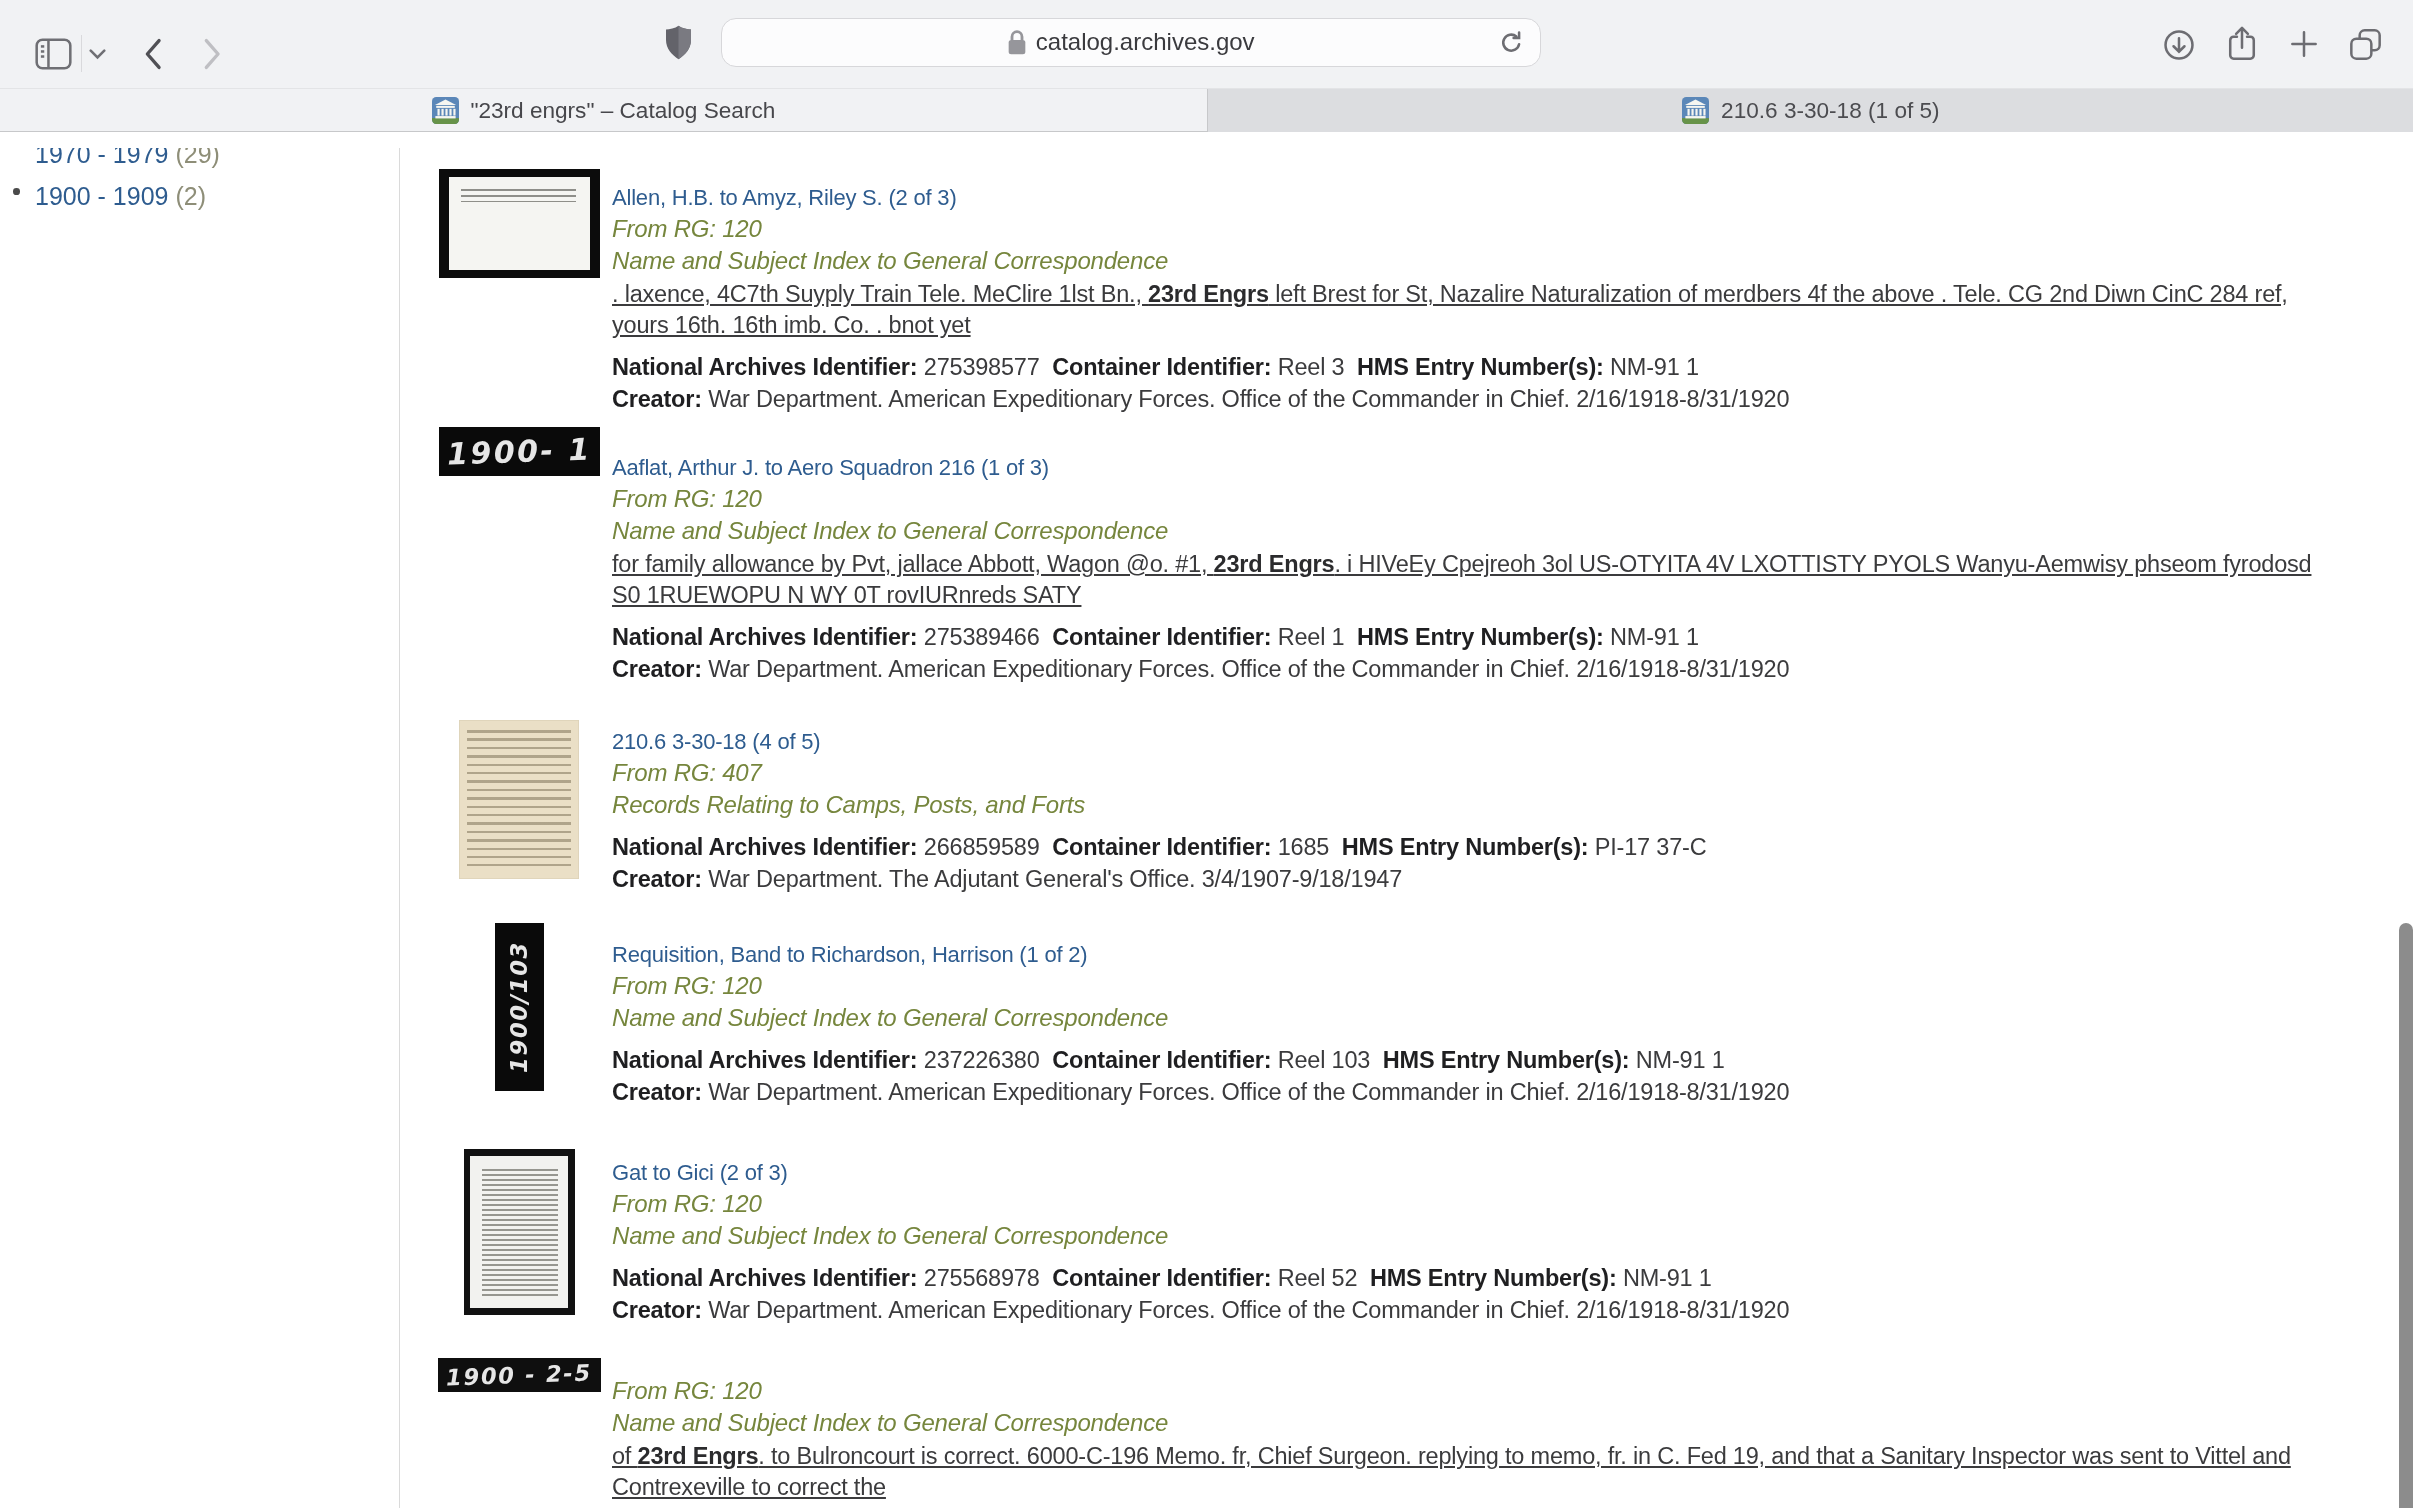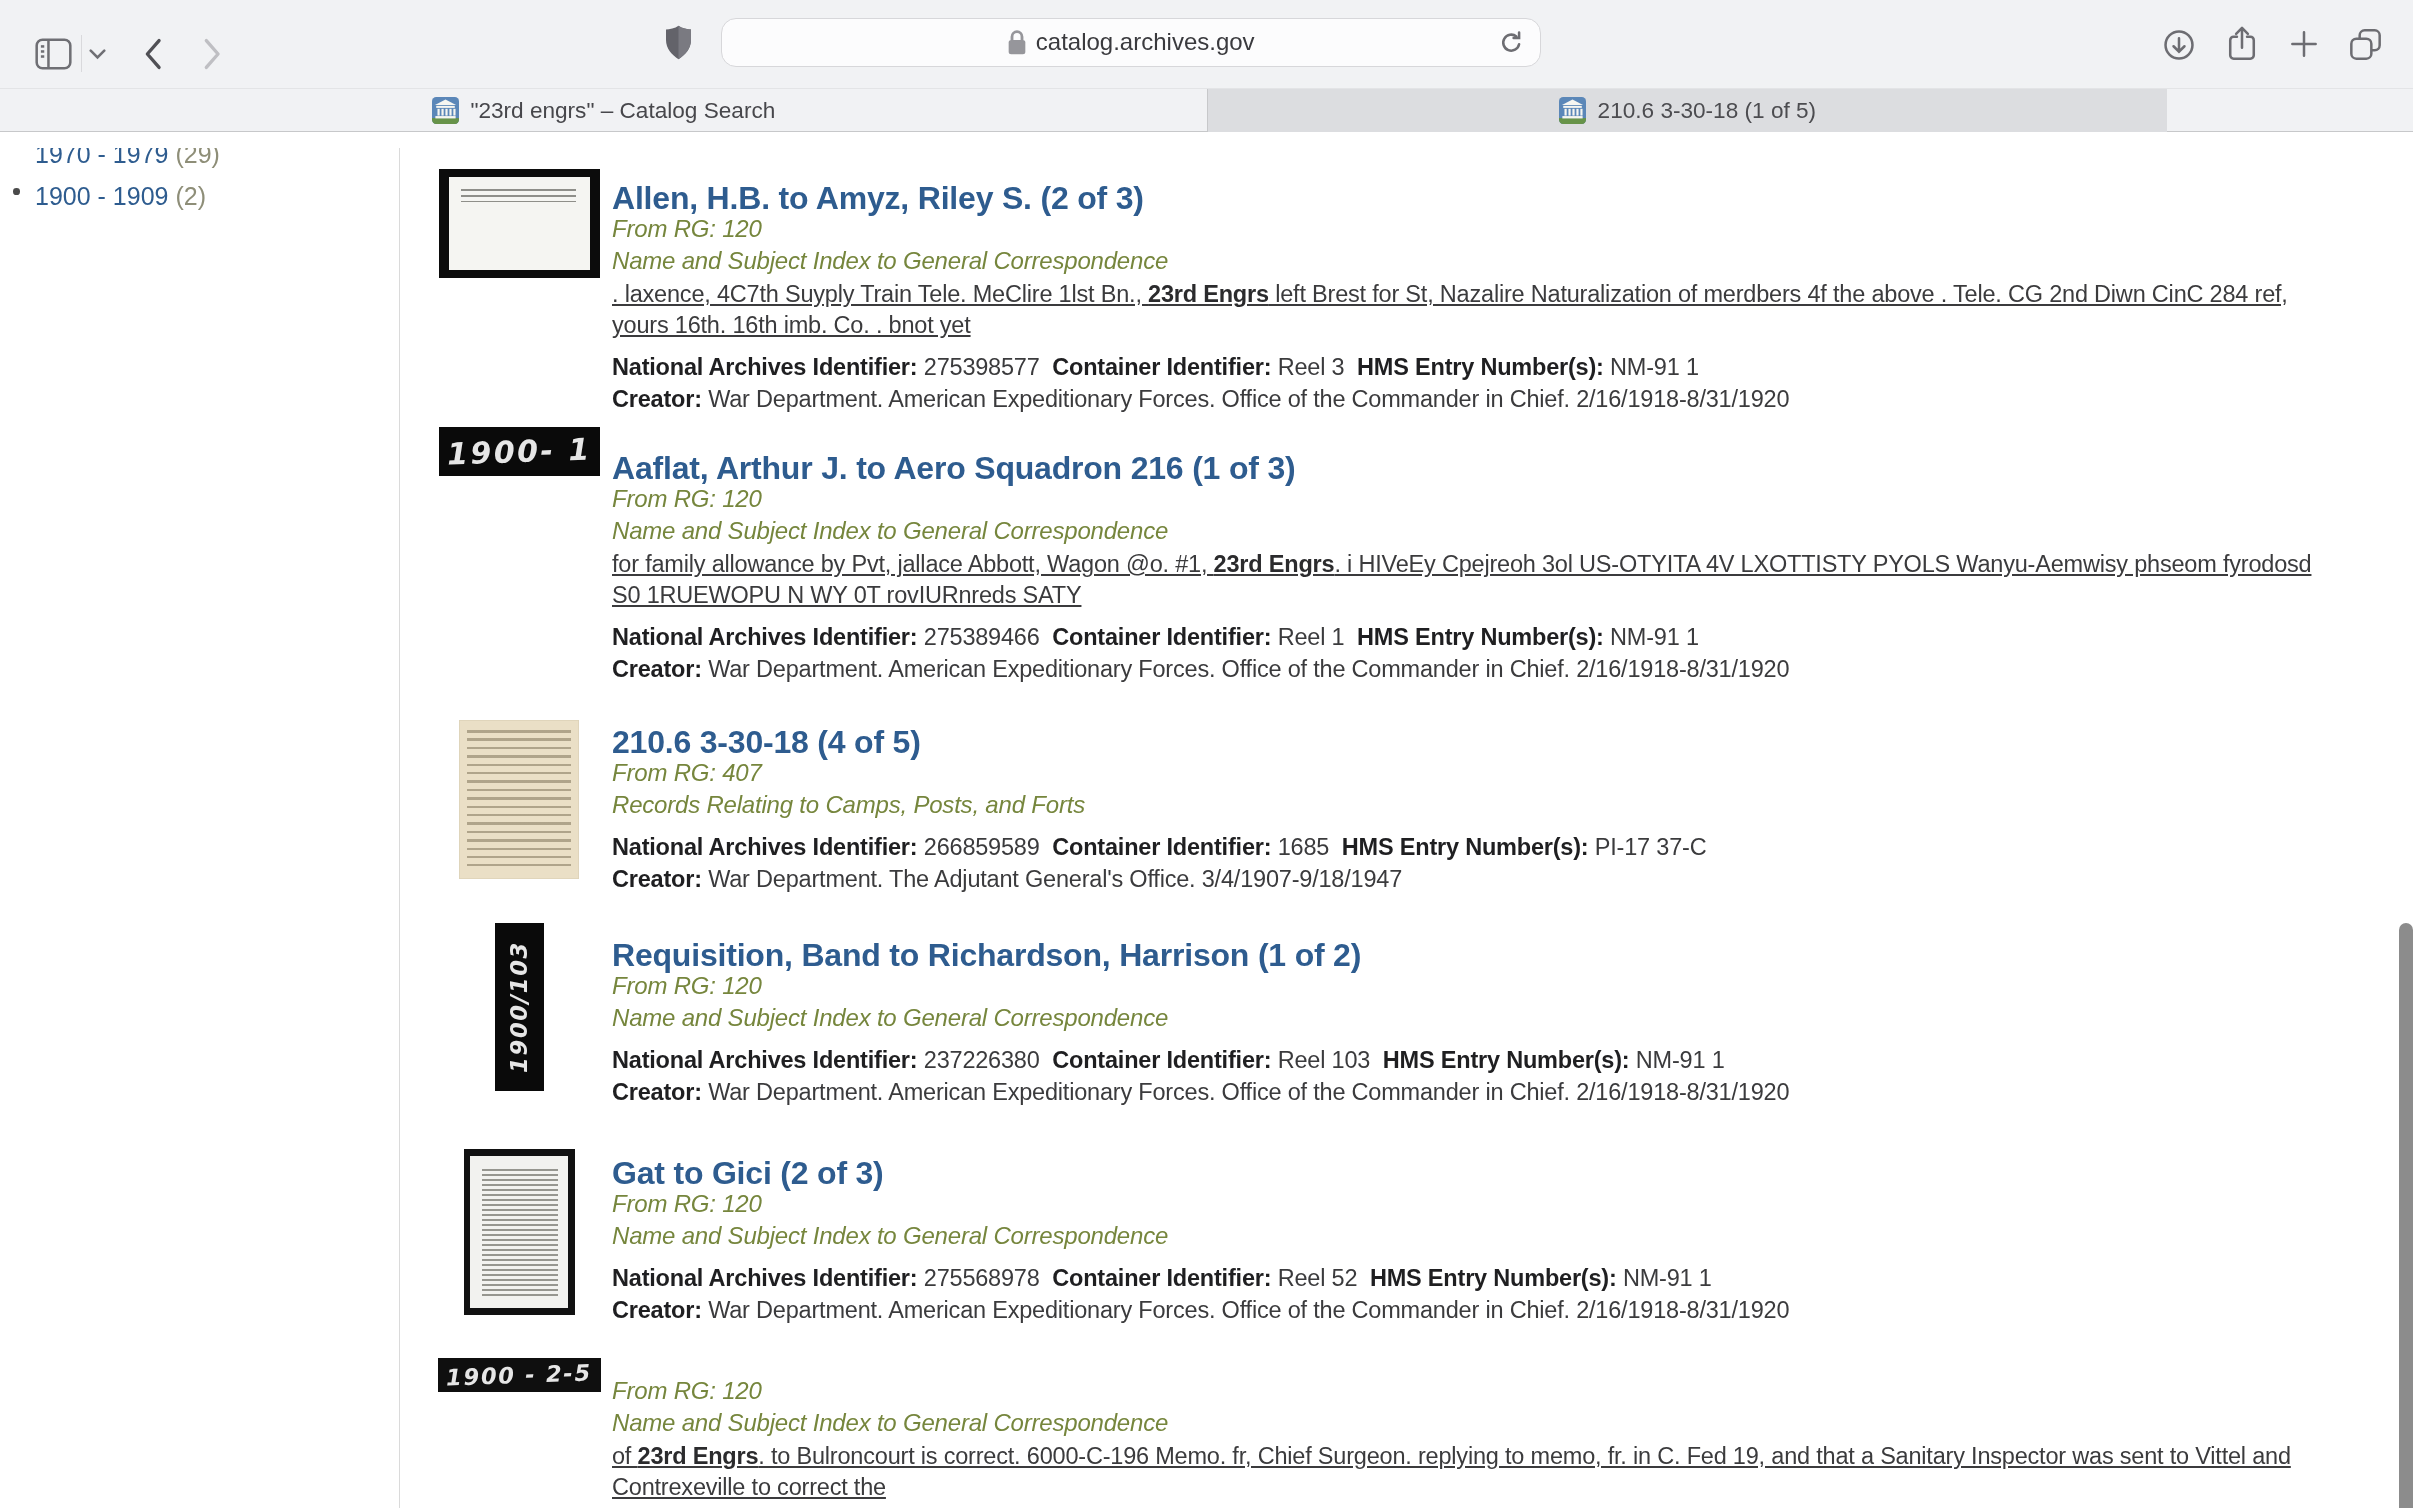--- a/index.html
+++ b/index.html
@@ -8,21 +8,21 @@
     font-family:"Liberation Sans","DejaVu Sans",sans-serif;
     -webkit-font-smoothing:antialiased;
   }
   
   .toolbar{position:absolute;left:0;top:0;width:2413px;height:88px;background:#f1f2f4;}
   .tabbar{position:absolute;left:0;top:88px;width:2413px;height:44px;background:#f1f2f4;
           border-top:0.8px solid #e3e4e6;border-bottom:0.8px solid #c7c8ca;box-sizing:border-box;}
   .tab{position:absolute;top:0;height:43px;display:flex;align-items:center;justify-content:center;gap:11.7px;
        font-size:22.6px;color:#47474b;}
   .tab.t1{left:0;width:1207px;}
-  .tab.t2{left:1207px;width:960px;background:#dcdde0;border-left:0.8px solid #c7c8ca;box-sizing:border-box;color:#4c4c50;}
+  .tab.t2{left:1207px;width:1207px;background:#dcdde0;border-left:0.8px solid #c7c8ca;box-sizing:border-box;color:#4c4c50;}
   .favicon{width:27px;height:27px;border-radius:4.2px;overflow:hidden;flex:none;}
   .icon{position:absolute;}
   .urlfield{position:absolute;left:721px;top:17.6px;width:820px;height:49px;background:#fcfcfd;
             border:1.3px solid #d7d7da;border-radius:15px;box-sizing:border-box;
             display:flex;align-items:center;justify-content:center;gap:8.4px;}
   .urltext{font-size:24px;color:#3a3a3e;}
   .vdiv{position:absolute;left:81px;top:35px;width:0.8px;height:37px;background:#d9d9dc;}
   
   .content{position:absolute;left:0;top:148px;width:2413px;height:1376px;background:#fff;overflow:hidden;}
   .side-divider{position:absolute;left:399px;top:0;bottom:0;width:0.8px;background:#dadada;}
@@ -35,21 +35,21 @@
   #results-list{position:absolute;left:426px;top:0;right:94px;}
   .result{position:absolute;left:0;right:0;display:flex;}
   .result:nth-child(1){top:21px;}  .result:nth-child(1) .text{margin-top:14.2px;}
   .result:nth-child(2){top:279px;} .result:nth-child(2) .text{margin-top:26px;}
   .result:nth-child(3){top:572px;} .result:nth-child(3) .text{margin-top:6.7px;}
   .result:nth-child(4){top:775px;} .result:nth-child(4) .text{margin-top:17px;}
   .result:nth-child(5){top:1001px;}.result:nth-child(5) .text{margin-top:9.2px;}
   .result:nth-child(6){top:1210px;}.result:nth-child(6) .text{margin-top:17px;}
   .thumb-col{width:186px;flex:none;display:flex;justify-content:center;align-items:flex-start;}
   .text{flex:1;letter-spacing:-0.2px;}
-  .title{font-size:32px;line-height:30px;font-weight:700;color:var(--blue,#2e5c8f);}
+  .title{font-size:22px;line-height:30px;font-weight:400;color:var(--blue,#2e5c8f);}
   .rg,.series{font-size:24px;line-height:32px;font-style:italic;color:var(--olive,#76863d);}
   .desc{font-size:23.5px;line-height:31px;margin-top:1.7px;color:#3b3b3d;text-decoration:underline;}
   .desc b{color:#2b2b2d;}
   .meta{font-size:23.5px;line-height:32px;color:#3b3b3d;white-space:pre-wrap;}
   .meta-ids{margin-top:10px;}
   .meta b{color:#1f1f21;}
   
   .thumb{position:relative;flex:none;display:flex;align-items:center;justify-content:center;}
   .k-photo-card{width:161px;height:109px;background:#0c0c0c;}
   .k-photo-card::before{content:"";position:absolute;left:10px;right:10px;top:8.4px;bottom:8.4px;background:#f5f5f2;}

